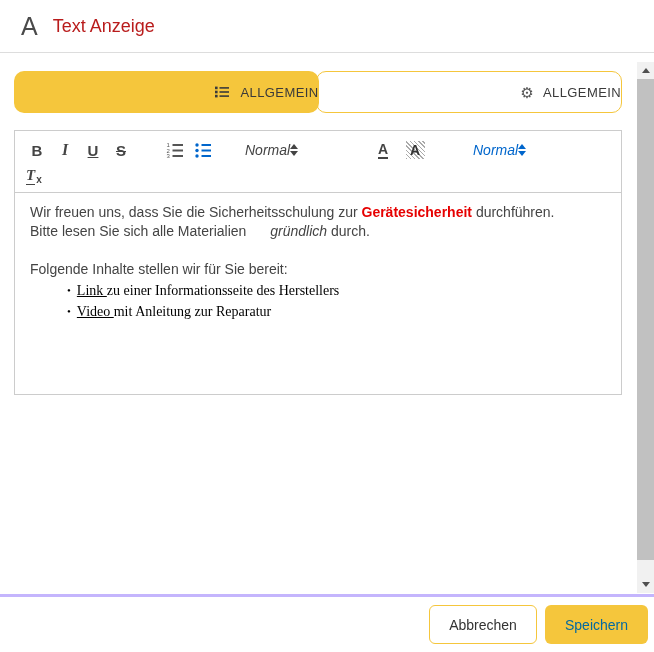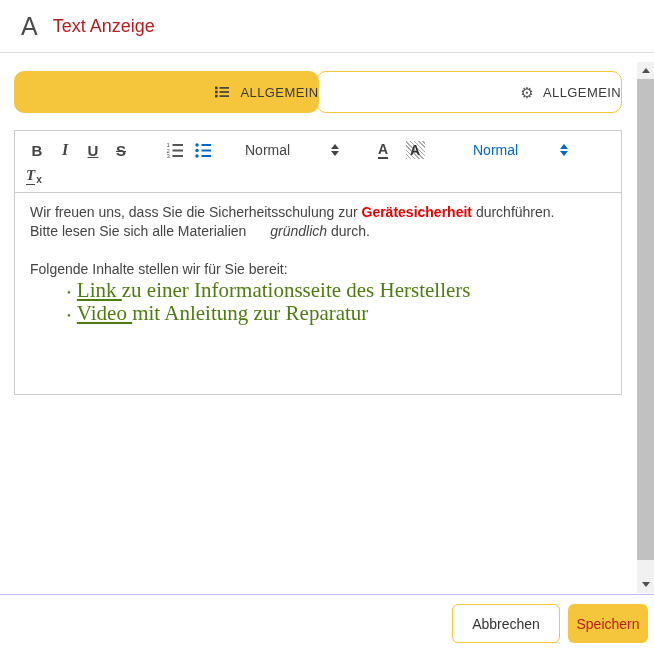--- a/index.html
+++ b/index.html
@@ -27,21 +27,21 @@
   .toolbar { padding:7px 8px 4px 8px; border-bottom:1px solid #ccc; }
   .tb-row { display:flex; align-items:center; }
   .tb-row + .tb-row { margin-top:2px; }
   .tb-btn { width:28px; height:24px; display:flex; align-items:center; justify-content:center;
             color:#444; cursor:pointer; font-size:15px; }
   .b-bold { font-weight:700; }
   .b-italic { font-style:italic; font-weight:600; font-family:"Liberation Serif", serif; font-size:16px; }
   .b-under { text-decoration:underline; font-weight:600; }
   .b-strike { text-decoration:line-through; font-weight:600; }
   .gap26 { margin-left:26px; }
-  .sel { display:flex; align-items:center; justify-content:space-between; cursor:pointer; }
+  .sel { display:flex; align-items:center; cursor:pointer;font-style:italic; }
   .sel-header { width:94px; margin-left:28px; font-size:14px; color:#444; }
   .sel-font { width:95px; margin-left:44px; font-size:14px; color:var(--blue); }
   .ud { display:inline-flex; flex-direction:column; gap:2px; }
   .ud i { display:block; width:0; height:0; border-left:4px solid transparent; border-right:4px solid transparent; }
   .ud .up { border-bottom:5px solid #444; }
   .ud .dn { border-top:5px solid #444; }
   .sel-font .ud .up { border-bottom-color:var(--blue); }
   .sel-font .ud .dn { border-top-color:var(--blue); }
   .colorgrp { display:flex; margin-left:30px; gap:4px; }
   .a-under { font-weight:600; font-size:14px; line-height:1; border-bottom:2px solid #444; padding-bottom:1px; }
@@ -54,39 +54,39 @@
   .b-clean .x { font-size:10px; font-weight:700; margin-top:7px; margin-left:1px; }
   .ticon { display:block; }
 
   
   .content { padding:10px 15px; font-size:14px; line-height:19px; color:#444; cursor:text; height:190px; }
   .content p { margin:0; }
   .p-empty { height:19px; }
   .red { color:var(--red); font-weight:700; }
   .it { font-style:italic;margin-left:20px; }
   .content ul { list-style:none; margin:2px 0 0 0; padding-left:37px;
-                font-family:"Liberation Serif", serif; font-size:21px; line-height:19.5px; color:#4d7c0f; }
+                font-family:"Liberation Serif", serif; font-size:14px; line-height:19.5px; color:#000000; }
   .content li::before { content:"•"; font-size:11px; margin-right:6px; position:relative; top:-1px; }
   .ul-seg { text-decoration:underline; }
 
   
   .sbar { position:absolute; top:62px; right:0; width:17px; height:531px; background:#f1f1f1; }
   .sb-btn { position:absolute; left:0; width:17px; height:17px; display:flex; align-items:center; justify-content:center; cursor:pointer; }
   .sb-btn.up { top:0; } .sb-btn.down { bottom:0; }
   .tri-up { width:0; height:0; border-left:4px solid transparent; border-right:4px solid transparent; border-bottom:5px solid #505050; }
   .tri-dn { width:0; height:0; border-left:4px solid transparent; border-right:4px solid transparent; border-top:5px solid #505050; }
   .sb-thumb { position:absolute; top:17px; left:0; width:17px; height:481px; background:#c1c1c1; cursor:pointer; }
 
   
-  .ftr { position:absolute; bottom:0; left:0; right:0; height:58px; border-top:1px solid #c4b5fd;
+  .ftr { position:absolute; bottom:0; left:0; right:0; height:58px; border-top:3px solid #c4b5fd;
          display:flex; align-items:center; justify-content:flex-end; gap:8px; padding-right:6px; background:#fff; }
   .btn { height:39px; border-radius:6px; font-size:14px; display:flex; align-items:center; justify-content:center;
          cursor:pointer; font-family:"Liberation Sans", sans-serif; }
   .btn-cancel { width:108px; background:#fff; border:1px solid var(--accent); color:#333; }
-  .btn-save { width:80px; background:var(--accent); border:none; color:#b91c1c; }
+  .btn-save { width:103px; background:var(--accent); border:none; color:#0369a1; }
 </style>
 </head>
 <body>
 
 <div class="dialog" style="--accent:#F5C63C; --blue:#0066CC; --red:#E60000;">
 
   <div class="hdr">
     <span class="a-icon">A</span>
     <span class="title">Text Anzeige</span>
   </div>

